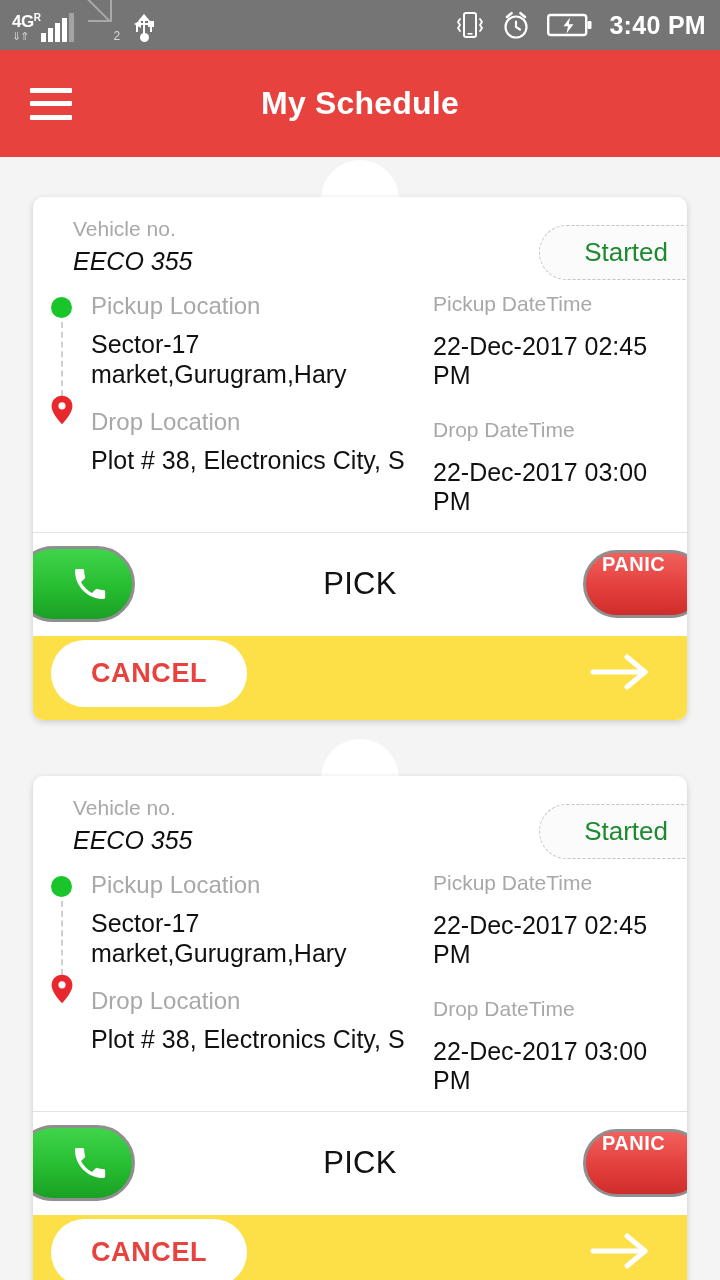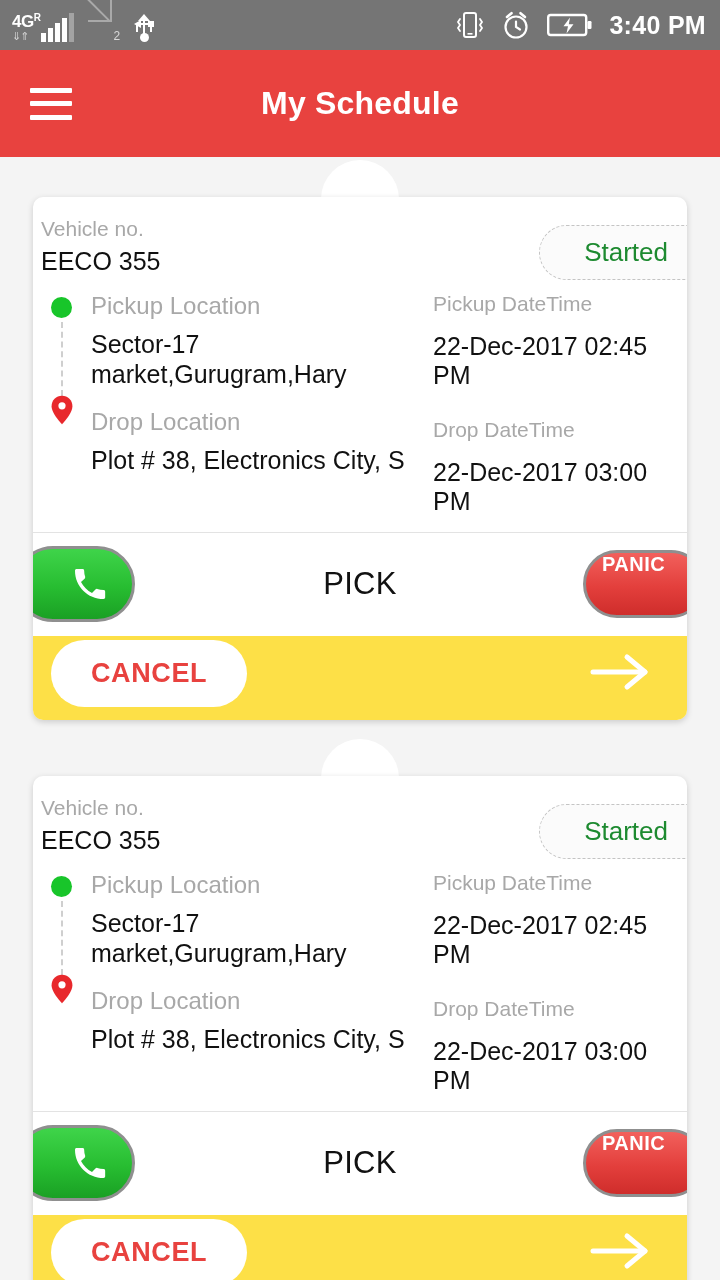--- a/index.html
+++ b/index.html
@@ -202,30 +202,31 @@
     position: relative;
     z-index: 2;
     overflow: hidden;
   }
 
   .card-body {
     padding: 18px 0 16px 0;
     position: relative;
   }
 
-  .vehicle-row { padding: 0 8px; }
+  .vehicle-row { padding: 0 40px; }
   .label-muted {
     color: #a8a8a8;
     font-size: 21px;
     line-height: 1.35;
   }
   .value-dark {
     color: #101010;
     font-size: 25px;
     line-height: 1.3;
+    font-style: italic;
   }
   .vehicle-no { margin-top: 2px; }
 
   .status-pill {
     position: absolute;
     top: 28px;
     right: -28px;
     border: 1.5px dashed #c4c4c4;
     border-radius: 30px;
     padding: 11px 46px 11px 44px;

